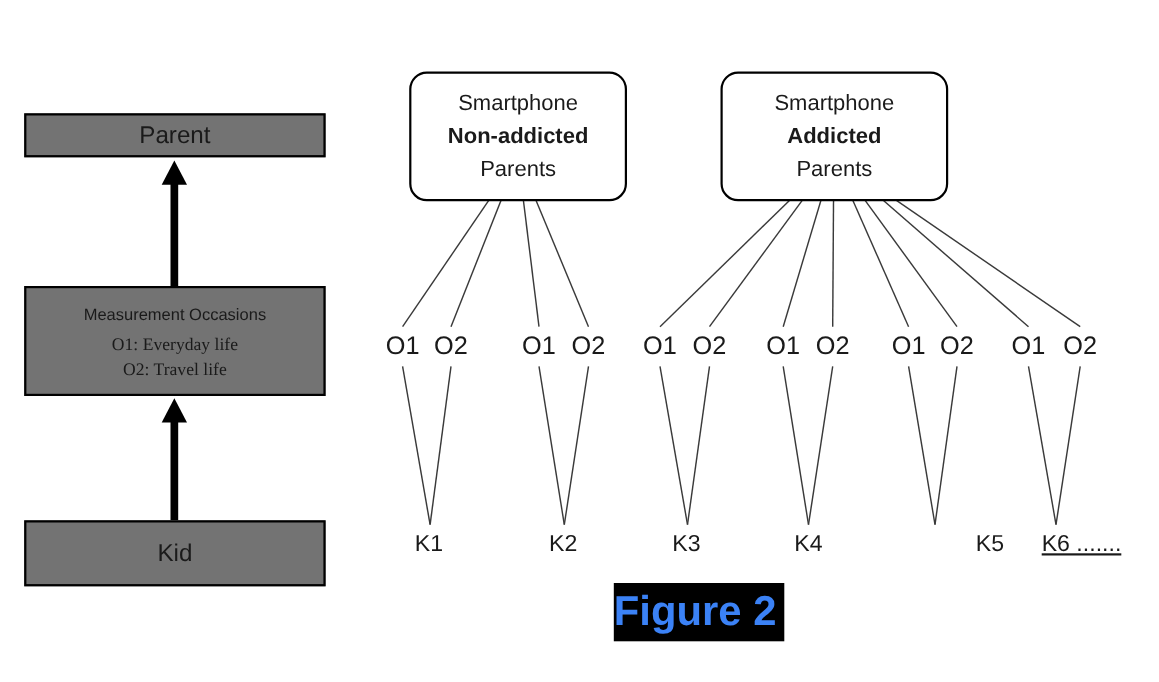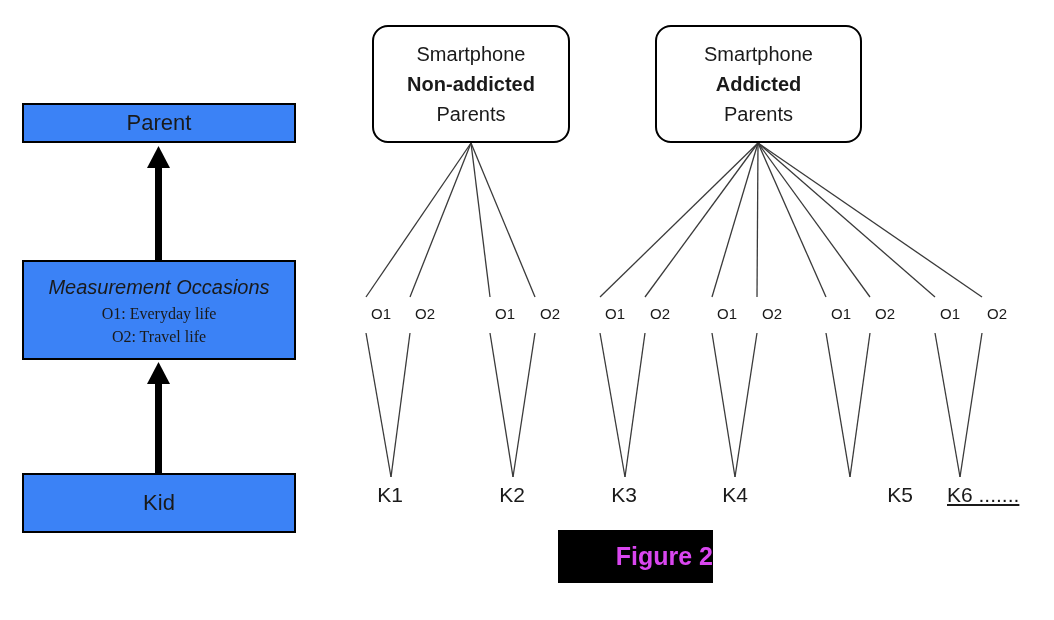--- a/index.html
+++ b/index.html
@@ -13,77 +13,77 @@
     overflow: hidden;
   }
   #lines-layer {
     position: absolute;
     left: 0; top: 0;
     width: 1054px; height: 620px;
   }
   .box {
     position: absolute;
     border: 2px solid #000000;
-    background: #3b82f6;
+    background: #737373;
     display: flex;
     align-items: center;
     justify-content: center;
     box-sizing: border-box;
     text-align: center;
   }
   .box-parent   { left: 22px;  top: 103px; width: 274px; height: 40px;  font-size: 22px; }
   .box-measure  { left: 22px;  top: 260px; width: 274px; height: 100px; flex-direction: column; }
   .box-kid      { left: 22px;  top: 473px; width: 274px; height: 60px;  font-size: 22px; }
-  .measure-title { font-size: 20px; line-height: 30px; font-style: italic; }
+  .measure-title { font-size: 15px; line-height: 30px; }
   .measure-sub   { font-size: 16px; line-height: 23px; font-family: Liberation Serif, serif; }
   .group-box {
     position: absolute;
     border: 2px solid #000000;
     border-radius: 16px;
     background: #ffffff;
     display: flex;
     flex-direction: column;
     align-items: center;
     justify-content: center;
     box-sizing: border-box;
     text-align: center;
     font-size: 20px;
     line-height: 30px;
+    margin-top: 40px;
   }
   .group-nonaddicted { left: 372px; top: 25px; width: 198px; height: 118px; }
   .group-addicted    { left: 655px; top: 25px; width: 207px; height: 118px; }
   .group-bold { font-weight: bold; }
   .o-label {
     position: absolute;
     top: 302px;
     transform: translateX(-50%);
-    font-size: 15px;
+    font-size: 23px;
     line-height: 24px;
     white-space: nowrap;
-    margin-left: 15px;
   }
   .k-label {
     position: absolute;
     top: 483px;
     transform: translateX(-50%);
     font-size: 21px;
     line-height: 24px;
     white-space: nowrap;
   }
   .k-label.k-last { transform: none; text-decoration: underline; }
   .caption-box {
     position: absolute;
     left: 558px; top: 530px;
     width: 155px; height: 53px;
     background: #000000;
-    color: #d946ef;
+    color: #3b82f6;
     display: flex;
     align-items: center;
-    justify-content: flex-end;
-    font-size: 25px;
+    justify-content: flex-start;
+    font-size: 38px;
     font-weight: bold;
   }
 </style>
 </head>
 <body>
 
 <div id="stage">
 
   <svg id="lines-layer" viewBox="0 0 1054 620" xmlns="http://www.w3.org/2000/svg">
     <g stroke="#3a3a3a" stroke-width="1.3">

